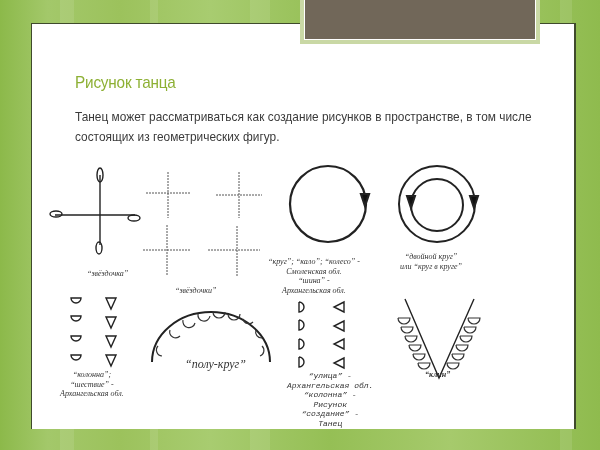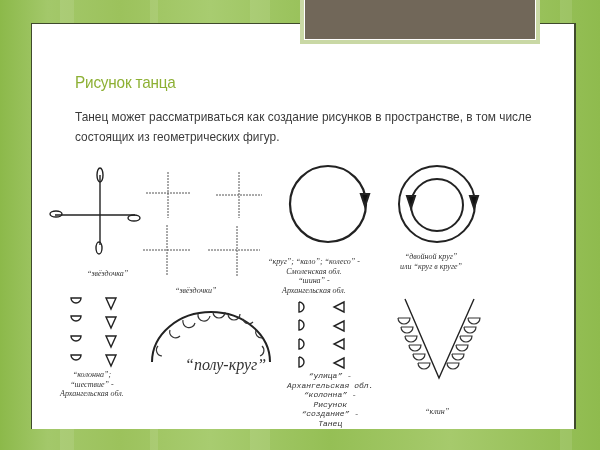--- a/index.html
+++ b/index.html
@@ -159,26 +159,26 @@
 </div>
 <div class="cap" style="left:400px;top:252px;">
   <div>“двойной круг”</div>
   <div>или “круг в круге”</div>
 </div>
 <div class="cap" style="left:60px;top:370px;">
   <div>“колонна”;</div>
   <div>“шествие” -</div>
   <div>Архангельская обл.</div>
 </div>
-<div class="cap" style="left:185px;top:360px;font-size:16px;">
+<div class="cap" style="left:185px;top:360px;font-size:12px;">
   <div>“полу-круг”</div>
 </div>
 <div class="cap" style="left:287px;top:371px;font-family:Liberation Mono, monospace;">
   <div>“улица” -</div>
   <div>Архангельская обл.</div>
   <div>“колонна” -</div>
   <div>Рисунок</div>
   <div>“создание” -</div>
   <div>Танец</div>
 </div>
-<div class="cap" style="left:425px;top:407px;">
+<div class="cap" style="left:425px;top:370px;font-weight:bold;">
   <div>“клин”</div>
 </div>
 
 </body></html>

